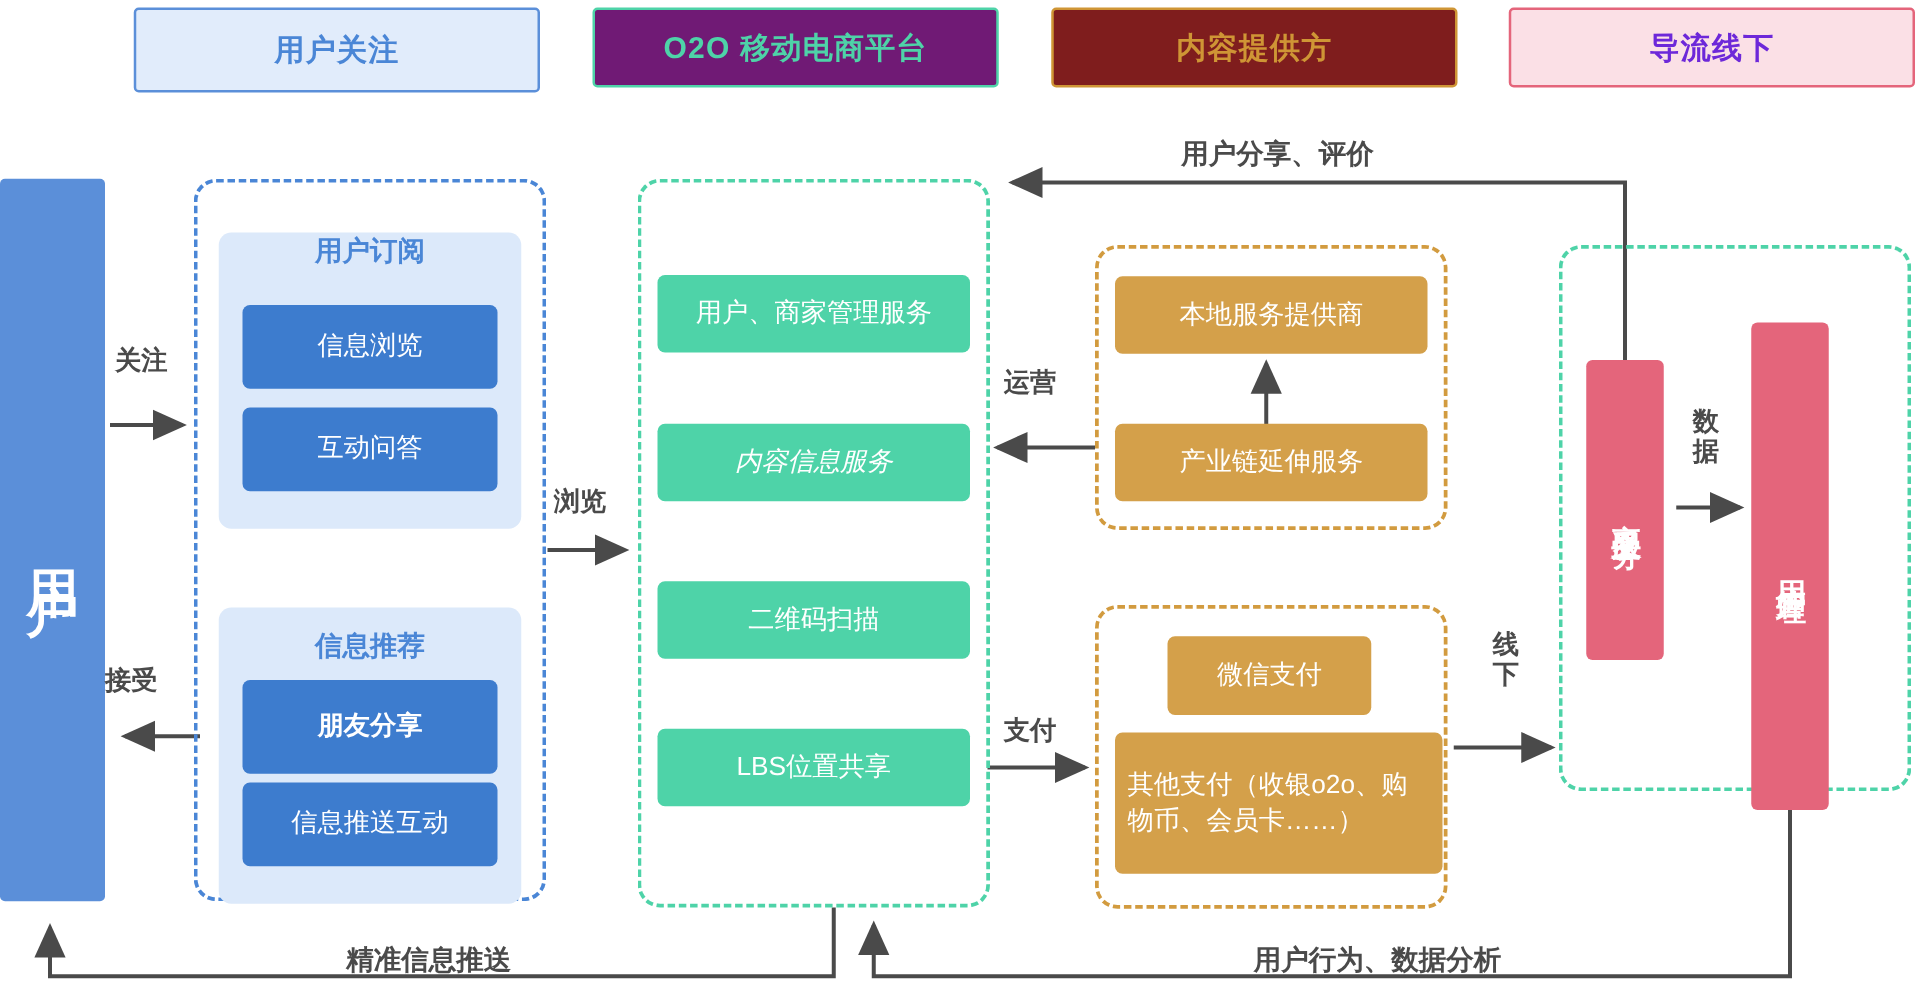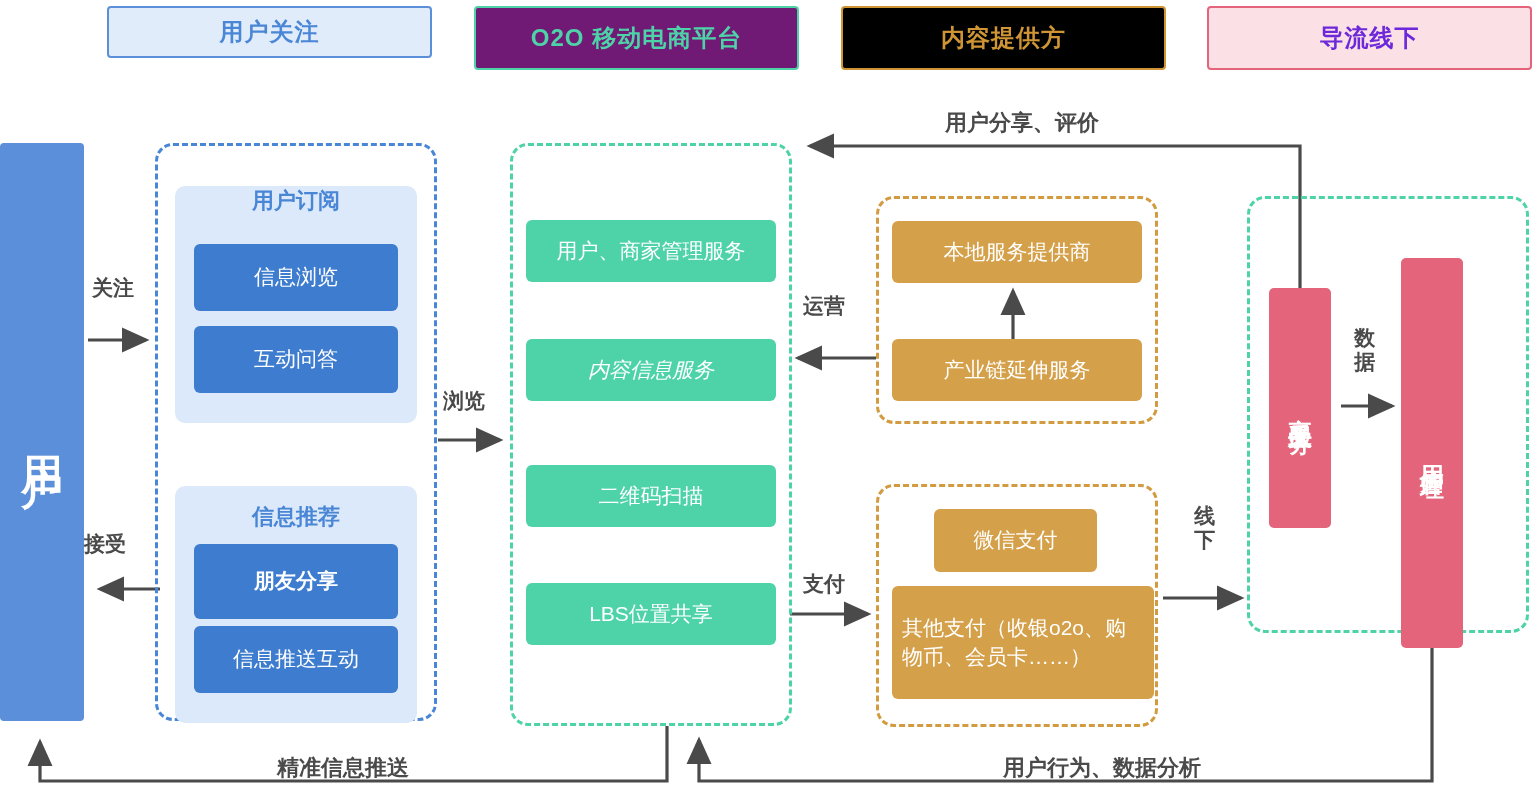--- a/index.html
+++ b/index.html
@@ -8,21 +8,21 @@
 
   .abs{position:absolute;box-sizing:border-box;}
 
   
   .legend{
     display:flex;align-items:center;justify-content:center;
     border-radius:4px;font-weight:bold;font-size:24px;letter-spacing:1px;
   }
   .legend.blue{background:#e1ecfb;border:2px solid #5b8fd9;color:#4a86d6;}
   .legend.green{background:#701a75;border:2px solid #4ed3a8;color:#4ed3a8;}
-  .legend.gold{background:#000000;border:2px solid #cf9535;color:#cf9535;}
+  .legend.gold{background:#7f1d1d;border:2px solid #cf9535;color:#cf9535;}
   .legend.pink{background:#fbe0e6;border:2px solid #e4657b;color:#6d28d9;}
 
   
   .group{border-radius:18px;background:transparent;}
   .group.blue{border:3px dashed #4a86d6;}
   .group.green{border:3px dashed #4ed3a8;}
   .group.gold{border:3px dashed #d29b3f;}
 
   
   .panel{background:#dce9fa;border-radius:10px;}
@@ -90,21 +90,21 @@
       <line x1="1341" y1="406" x2="1392" y2="406" marker-end="url(#ah)"></line>
 
       <path d="M1300,288 L1300,146 L810,146" marker-end="url(#ah)"></path>
 
       <path d="M667,726 L667,781 L40,781 L40,742" marker-end="url(#ah)"></path>
 
       <path d="M1432,648 L1432,781 L699,781 L699,740" marker-end="url(#ah)"></path>
     </g>
   </svg>
 
-  <div class="abs legend blue" style="left:107px;top:6px;width:325px;height:52px;">
+  <div class="abs legend blue" style="left:107px;top:6px;width:325px;height:68px;">
     <span>用户关注</span>
   </div>
   <div class="abs legend green" style="left:474px;top:6px;width:325px;height:64px;">
     <span>O2O 移动电商平台</span>
   </div>
   <div class="abs legend gold" style="left:841px;top:6px;width:325px;height:64px;">
     <span>内容提供方</span>
   </div>
   <div class="abs legend pink" style="left:1207px;top:6px;width:325px;height:64px;">
     <span>导流线下</span>

